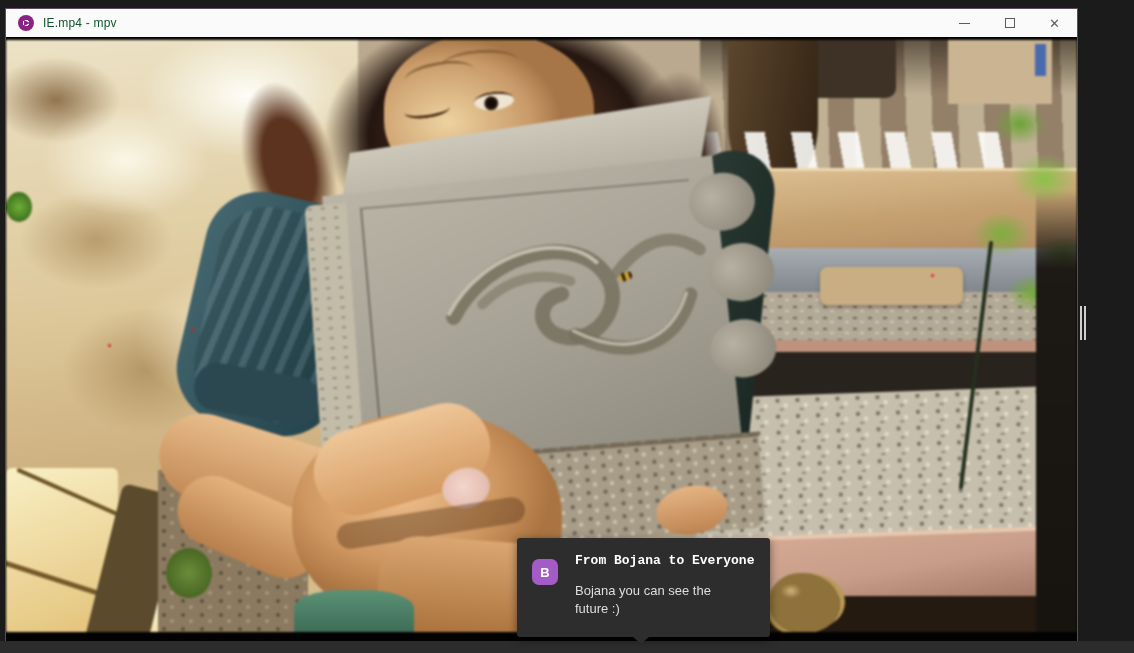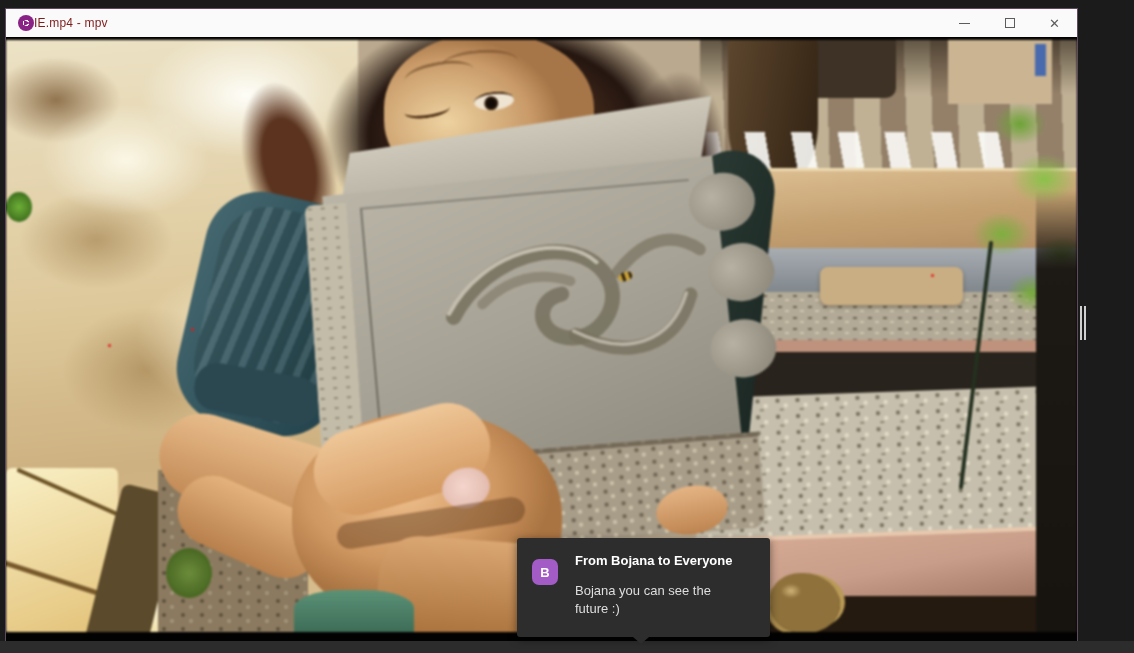--- a/index.html
+++ b/index.html
@@ -15,21 +15,21 @@
   #mpv-window { left:5px; top:8px; width:1073px; height:633px;
                 border:1px solid #5f4a5f; background:#000; }
   #titlebar { left:0; top:0; width:1071px; height:28px; background:#fafafa;
               display:flex; align-items:center; }
   #mpv-logo { width:16px; height:16px; border-radius:50%; margin-left:12px;
               background:radial-gradient(circle at 50% 50%, #fff 0 28%, #8a2386 30% 100%);
               position:relative; flex:0 0 auto; }
   #mpv-logo::after { content:""; position:absolute; left:6px; top:4.5px;
               border-left:6px solid #8a2386; border-top:3.5px solid transparent;
               border-bottom:3.5px solid transparent; }
-  #title-text { font-size:12px; color:#7f1d1d; letter-spacing:.2px; }
+  #title-text { margin-left:9px; font-size:12px; color:#14532d; letter-spacing:.2px; }
   #win-controls { margin-left:auto; display:flex; height:28px; }
   .winbtn { width:45px; height:28px; display:flex; align-items:center; justify-content:center;
             cursor:default; }
   .glyph-min { width:11px; height:0; border-top:1px solid #5c5c5c; }
   .glyph-max { width:10px; height:10px; border:1px solid #5c5c5c; }
   .glyph-close { font-size:13px; color:#5c5c5c; line-height:1; }
 
   
   #video-region { left:0; top:28px; width:1071px; height:604px; background:#020202; overflow:hidden; }
   #scene { left:0; top:3px; width:1071px; height:592px; overflow:hidden; background:#b9a98f;
@@ -212,21 +212,21 @@
   
   #chat-toast { left:517px; top:538px; width:253px; height:99px; background:#2d2d2d;
     border-radius:3px; box-shadow:0 2px 8px rgba(0,0,0,.5); z-index:30; }
   #chat-toast::after { content:""; position:absolute; left:116px; bottom:-7px;
     border-left:8px solid transparent; border-right:8px solid transparent;
     border-top:7px solid #2d2d2d; }
   #chat-avatar { position:absolute; left:15px; top:21px; width:26px; height:26px;
     border-radius:7px; background:#a35cc6; color:#fff; font-weight:bold; font-size:13px;
     display:flex; align-items:center; justify-content:center; }
   #chat-title { position:absolute; left:58px; top:15px; font-size:13px; font-weight:bold;
-    color:#ffffff; }
+    color:#ffffff;font-family:Liberation Mono, monospace; }
   #chat-message { position:absolute; left:58px; top:44px; width:162px; font-size:13px;
     line-height:18px; color:#dedede; }
 
   
   #panel-handle { left:1080px; top:306px; width:8px; height:34px; display:flex; gap:2px; z-index:5; }
   #panel-handle span { display:block; width:2px; height:34px; background:#cfcfcf; }
 </style>
 </head>
 <body>
 

